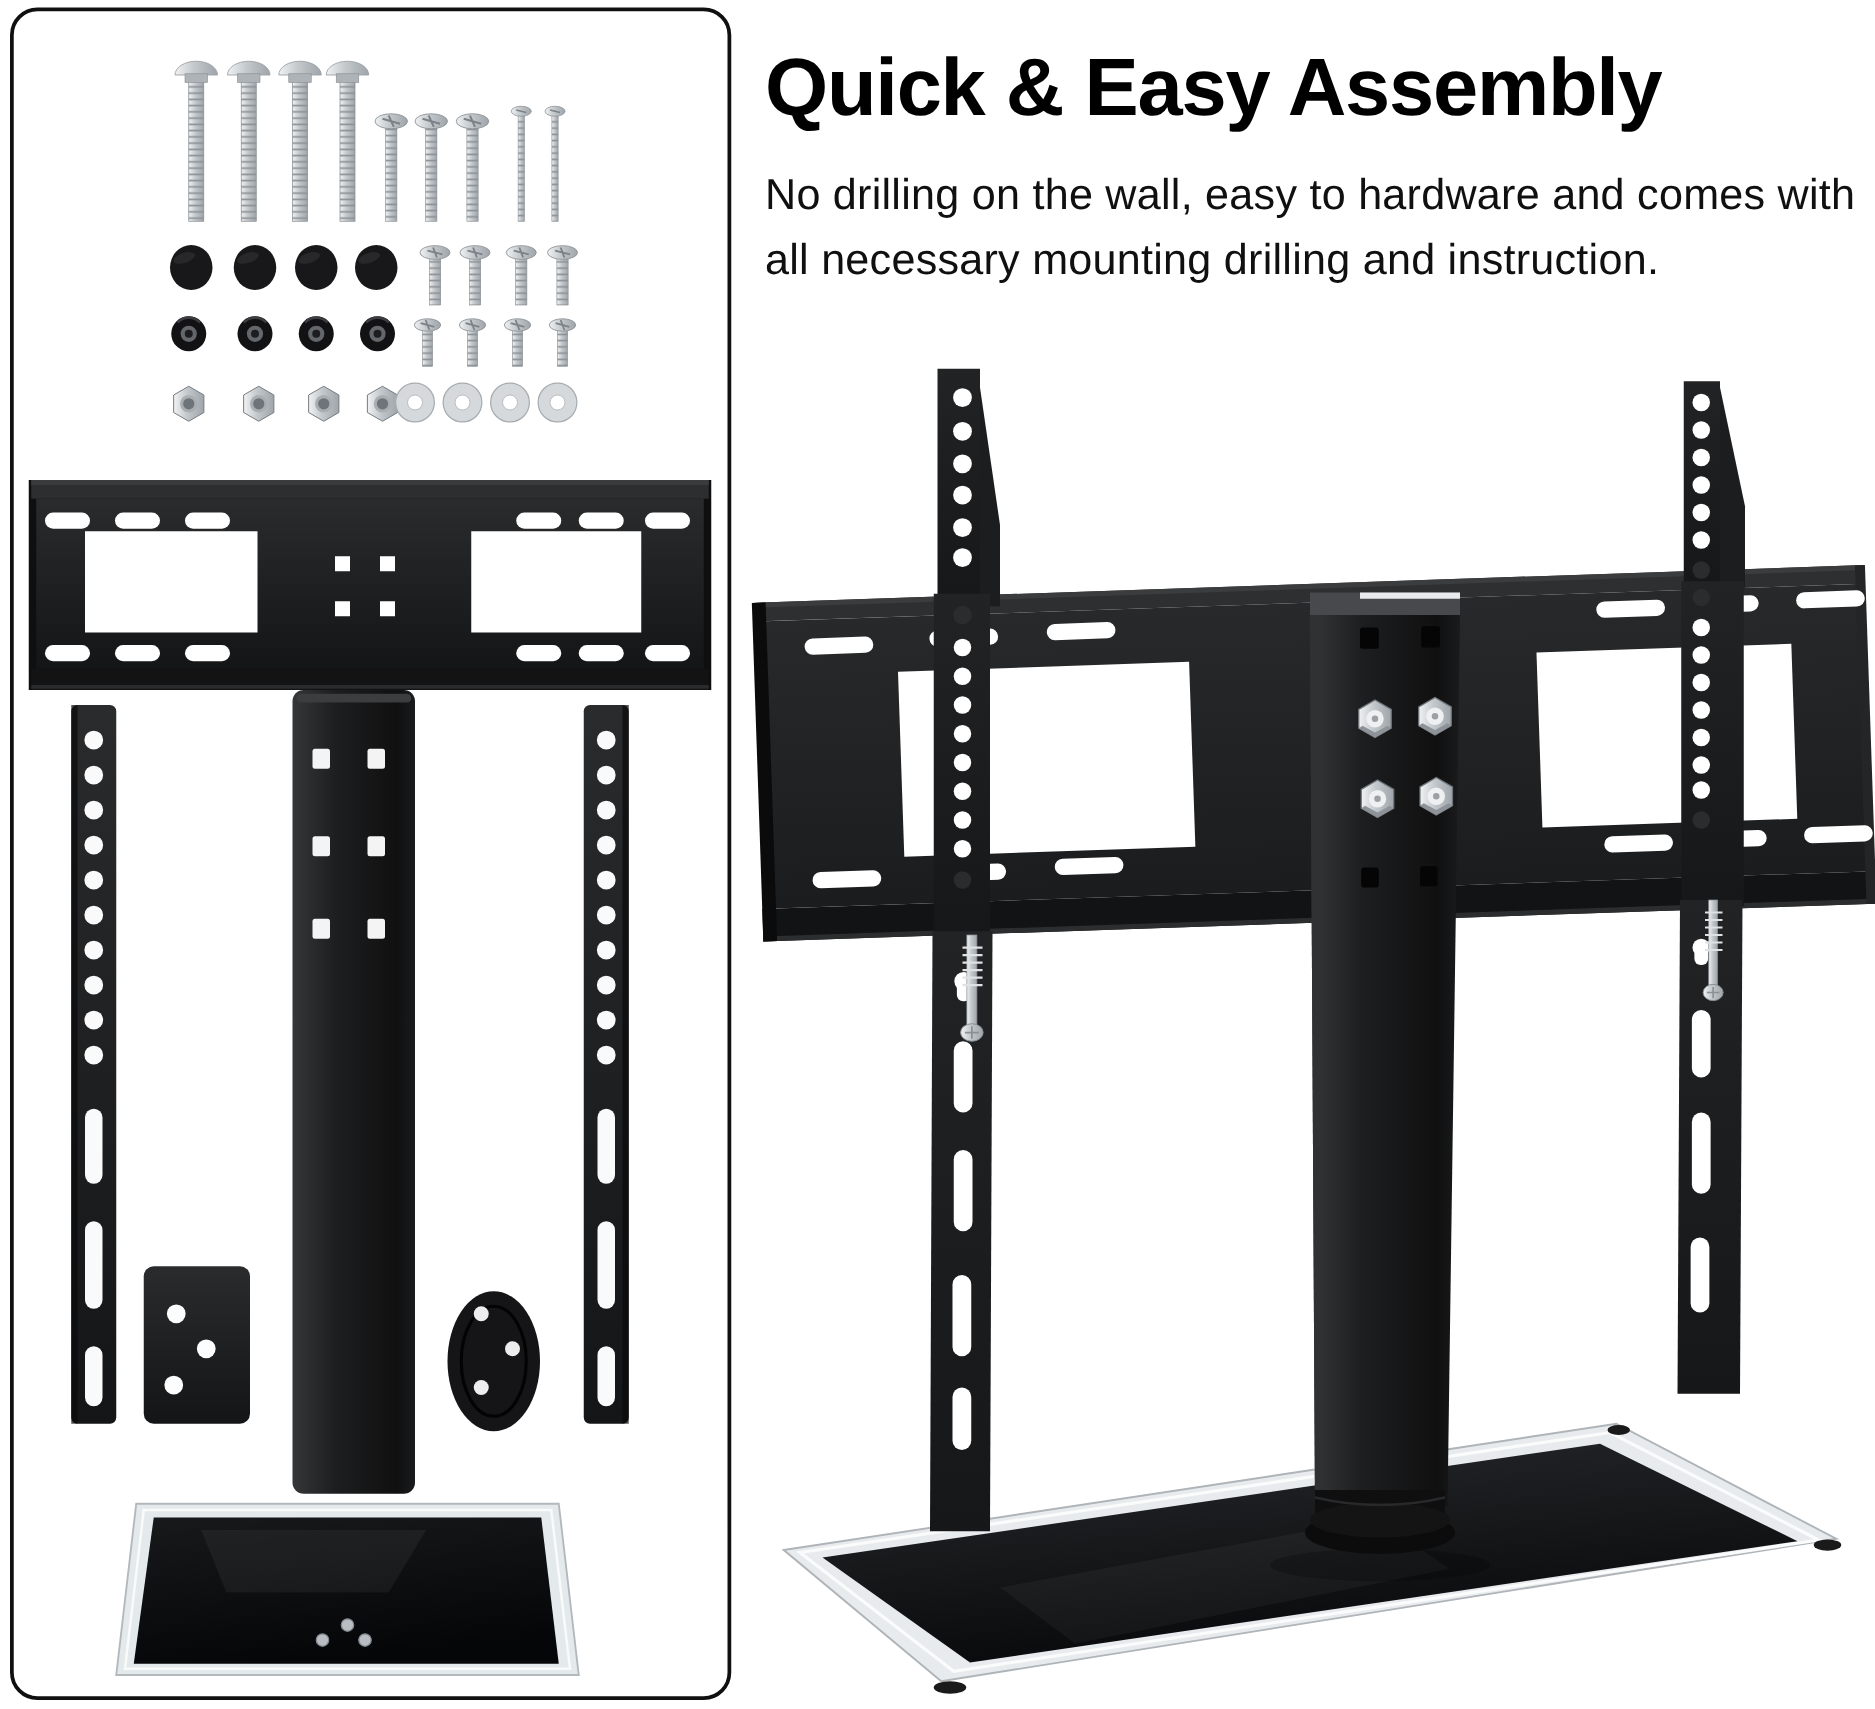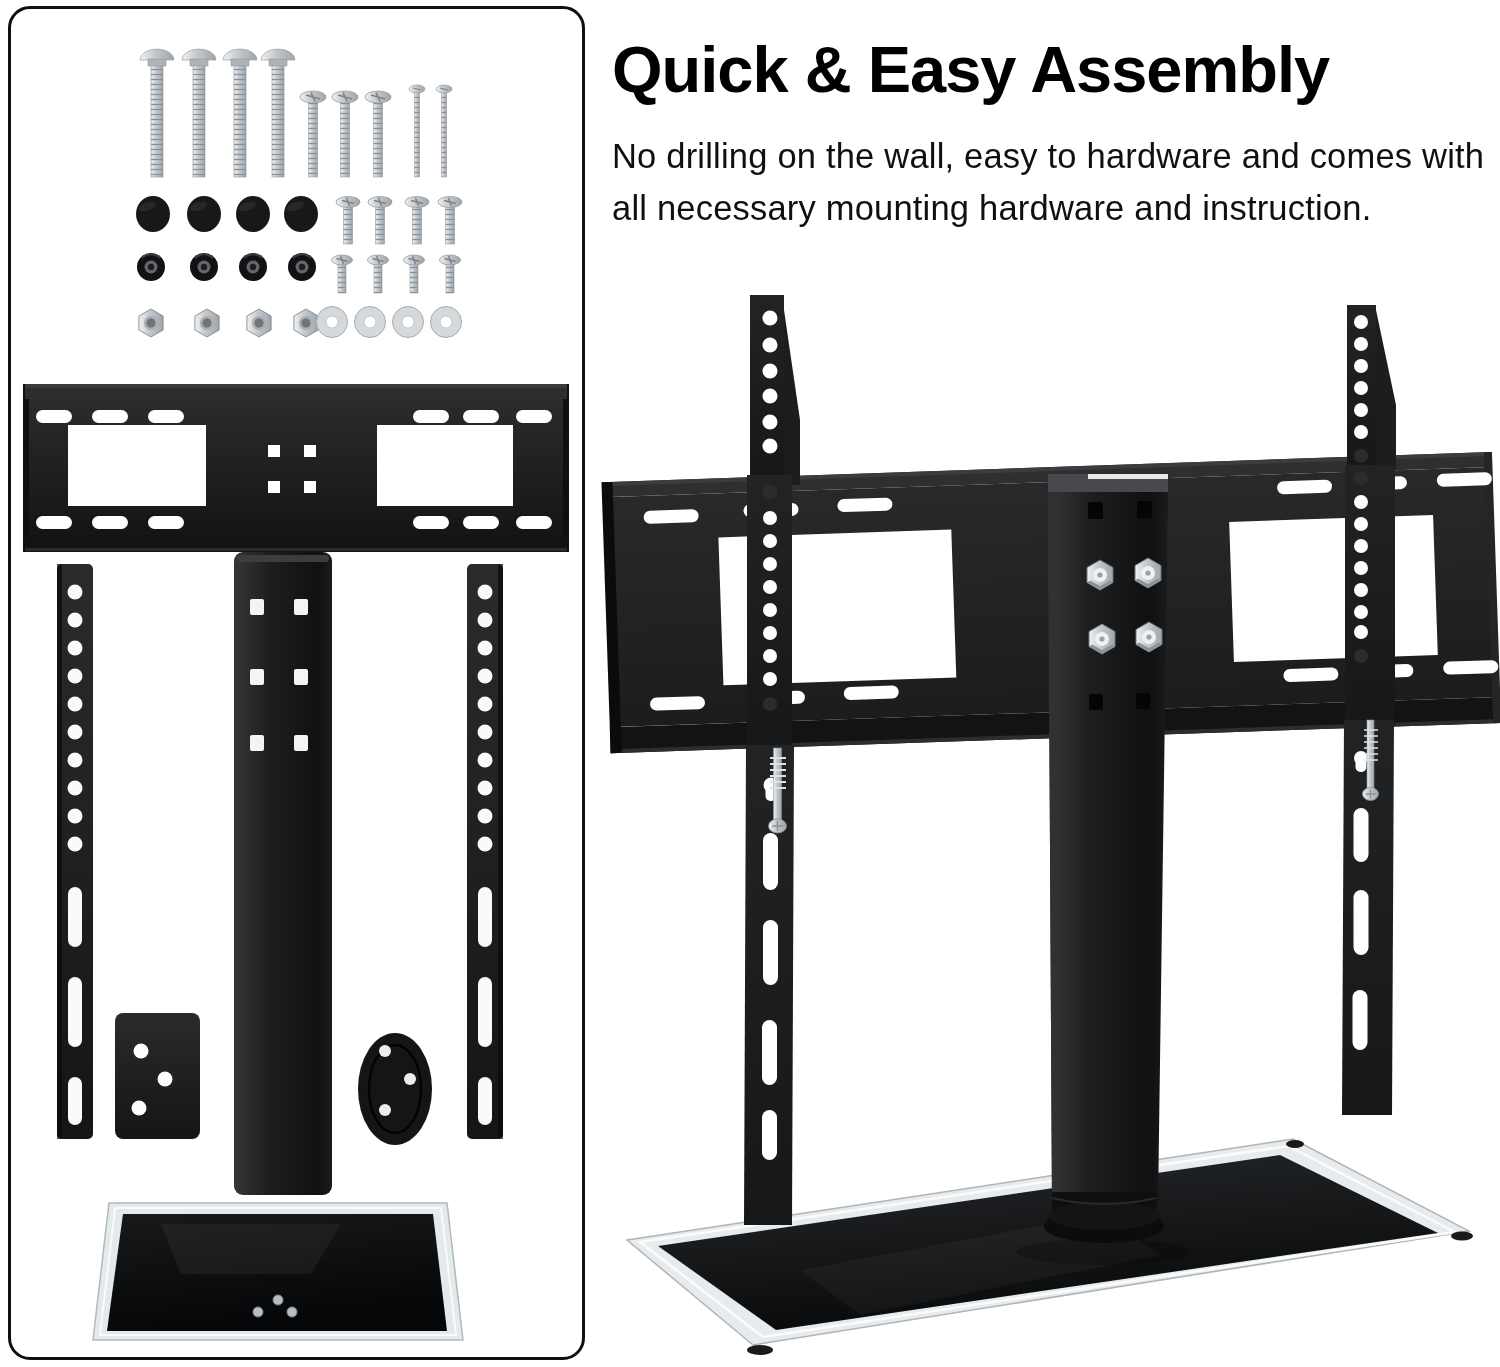--- a/index.html
+++ b/index.html
@@ -271,21 +271,21 @@
             <circle cx="267" cy="1291" r="5"></circle>
             <circle cx="281" cy="1303" r="5"></circle>
         </g>
       </g>
     </svg>
   </section>
 
   <section class="info-block">
     <h1>Quick &amp; Easy Assembly</h1>
     <p><span>No drilling on the wall, easy to hardware and comes with</span><br>
-    <span>all necessary mounting hardware and instruction.</span></p>
+    <span>all necessary mounting drilling and instruction.</span></p>
   </section>
 
   <svg class="product-svg" width="900" height="1087" viewBox="0 0 900 1087">
     <defs>
       <linearGradient id="lgS2" x1="0" y1="0" x2="1" y2="0">
         <stop offset="0" stop-color="#f0f2f3"></stop>
           <stop offset="0.45" stop-color="#c3c8cc"></stop>
           <stop offset="1" stop-color="#9fa5aa"></stop>
       </linearGradient>
       <linearGradient id="faceG" x1="0" y1="0" x2="0" y2="1">

